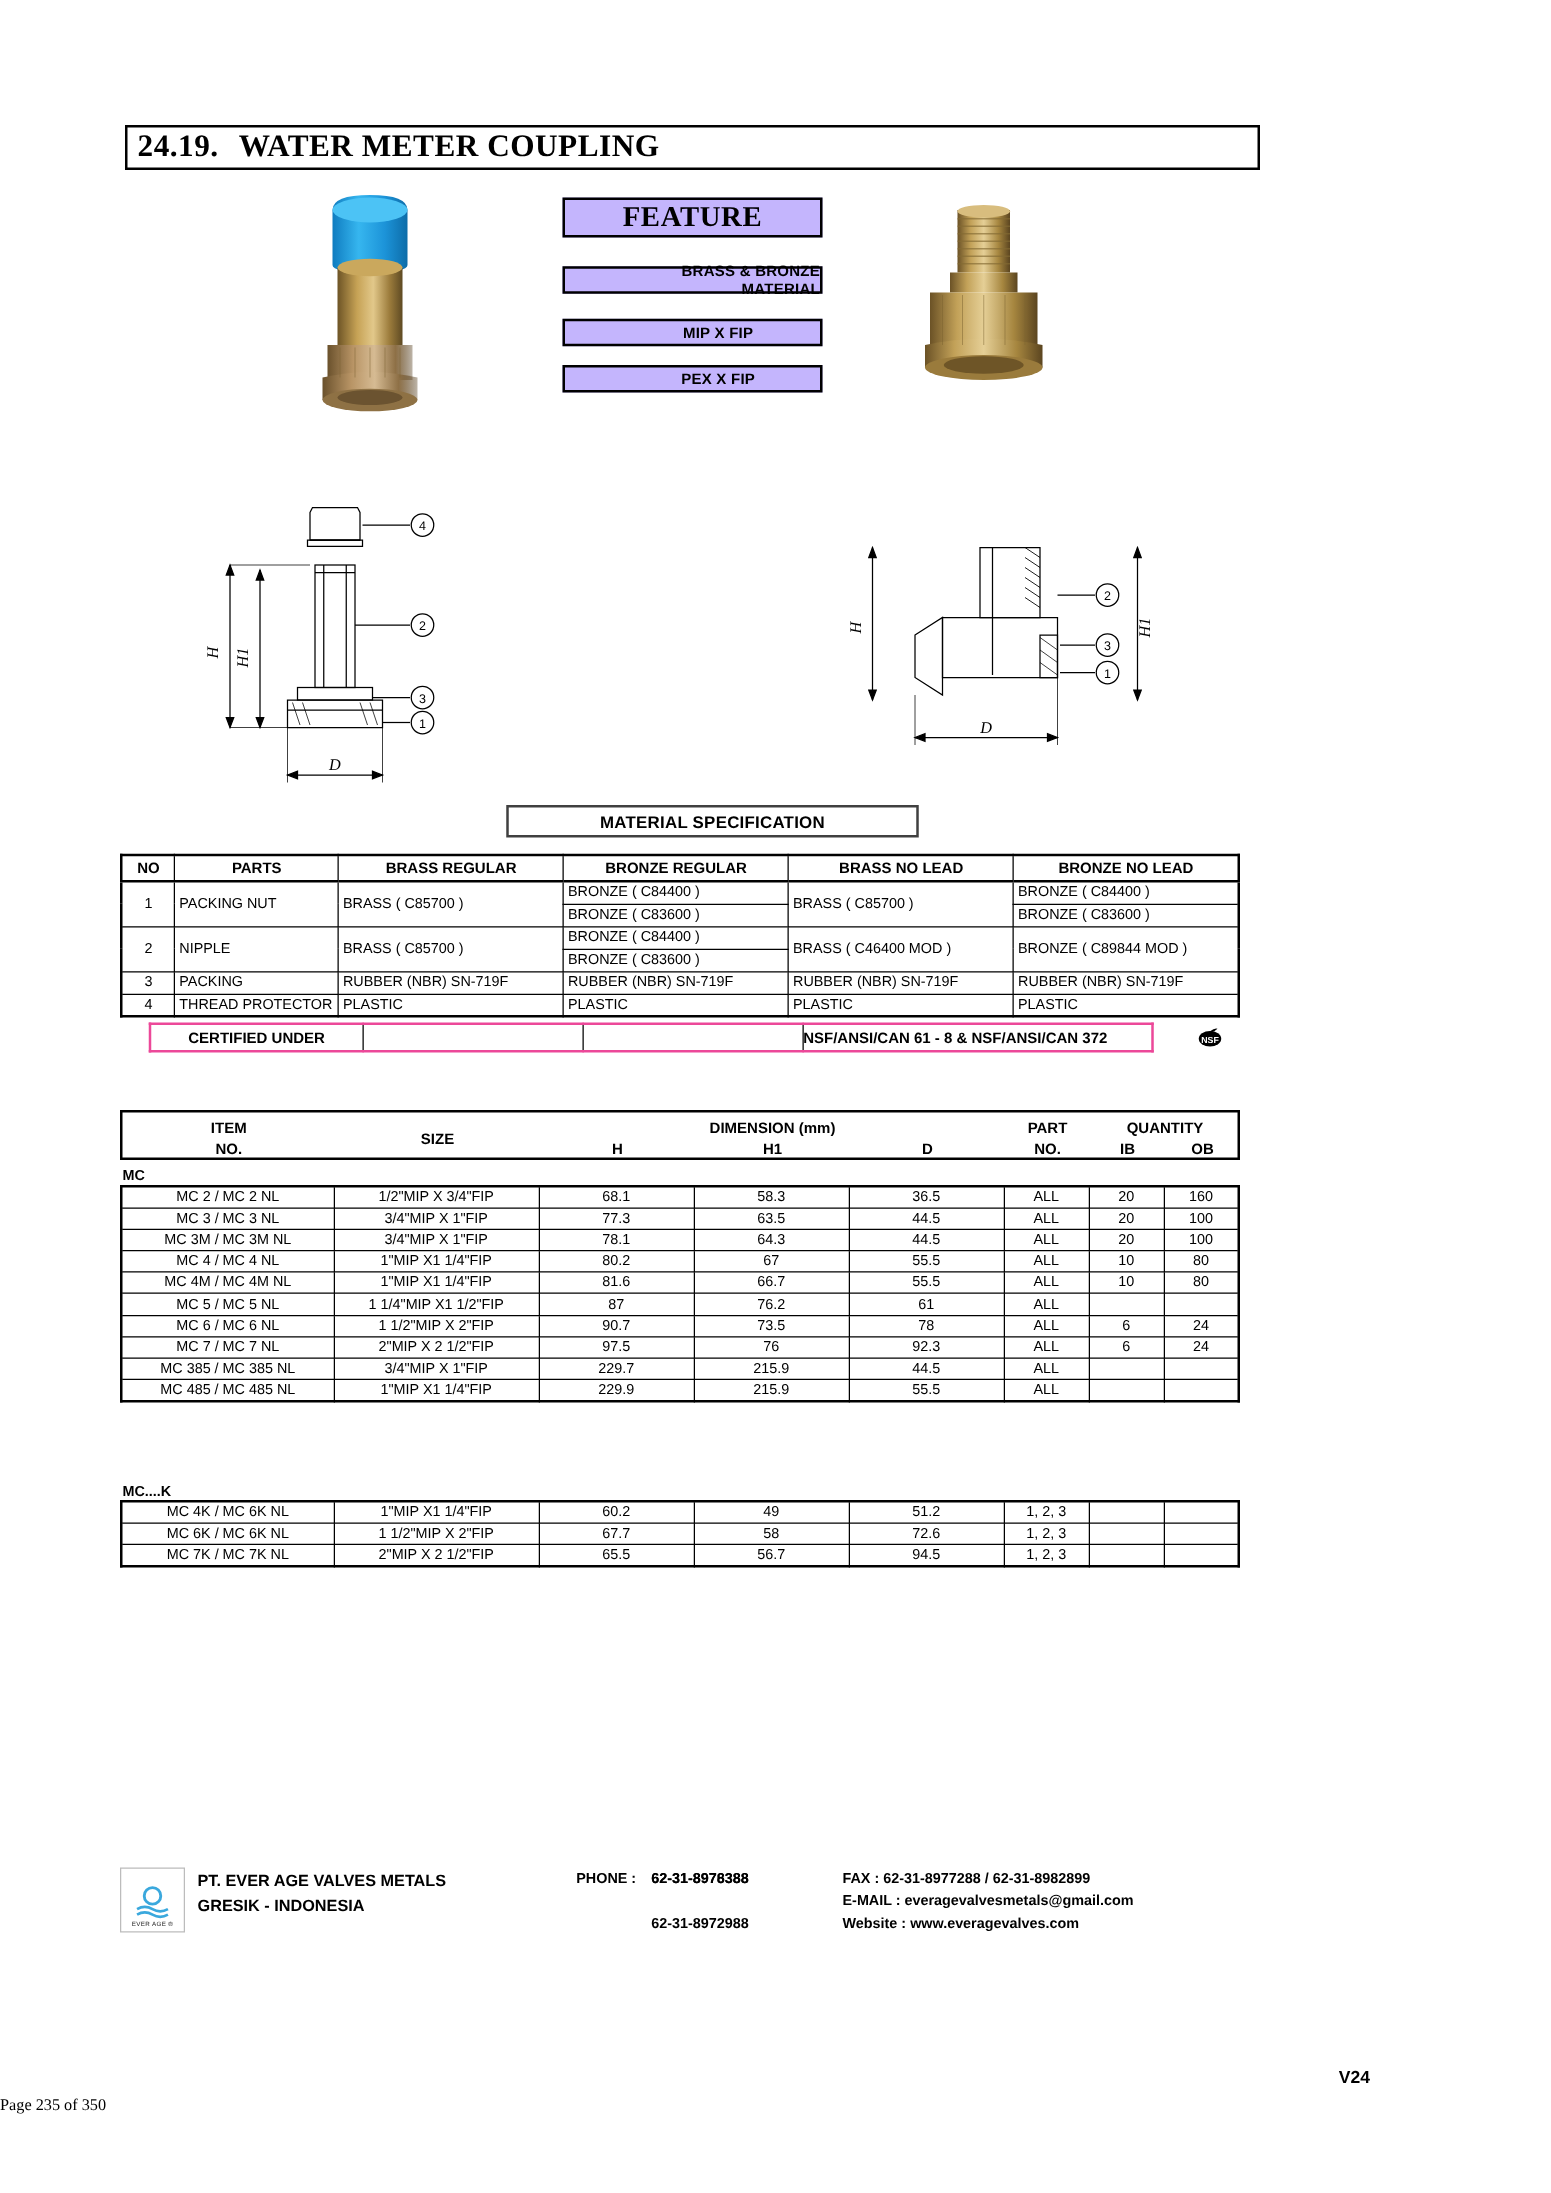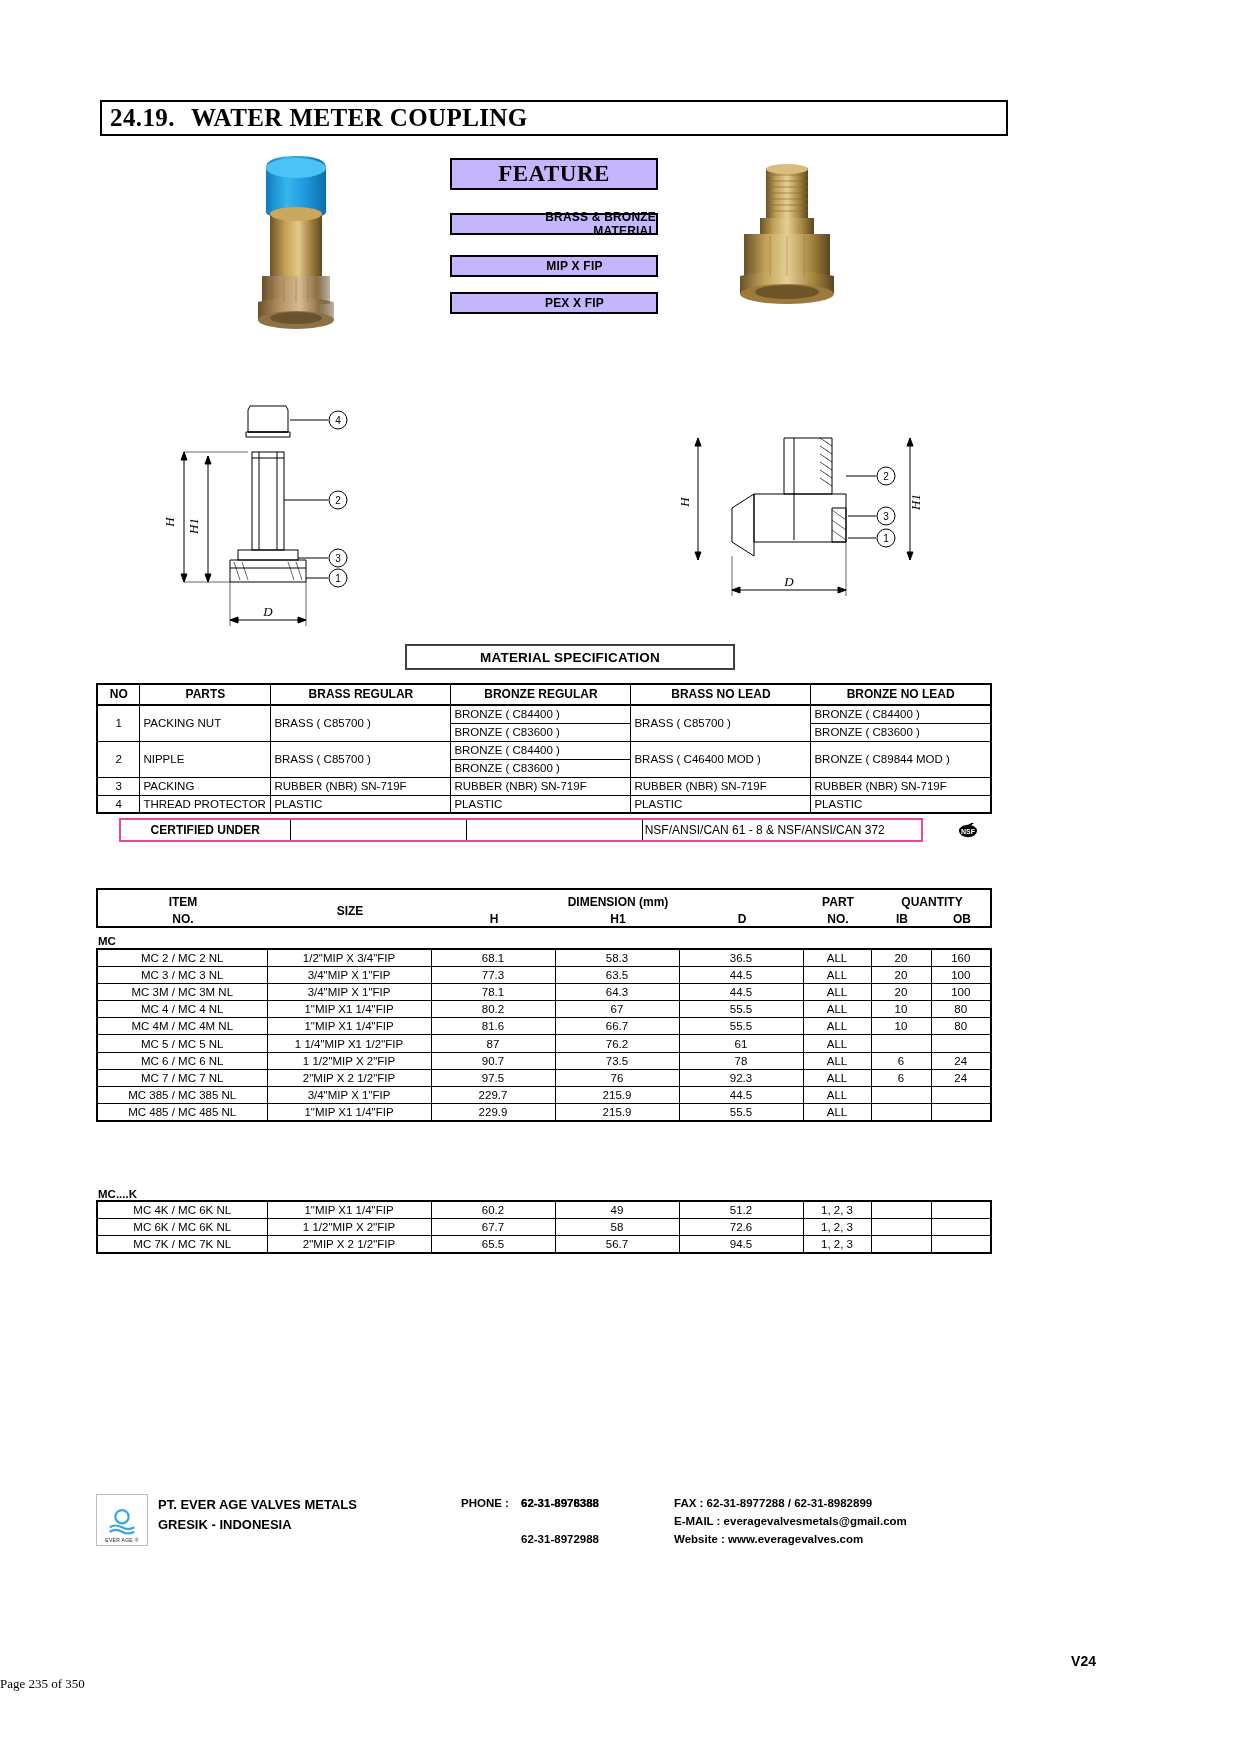--- a/index.html
+++ b/index.html
@@ -86,21 +86,21 @@
   .col-mat{ width:176px; }
 
   
   #cert-table{
     left:96px; top:818px; width:804px; font-size:11.5px;
     border:2px solid #ec4899;
     margin-left:23px;
   }
   #cert-table td{ border:1px solid #000; height:22px; }
   #cert-lbl{ text-align:center; font-weight:bold; font-size:12px; }
-  #cert-val{ text-align:center; padding-right:34px; font-weight:normal; font-size:12px; }
+  #cert-val{ text-align:left; padding-right:34px; font-weight:bold; font-size:12px; }
   .nsf-mark{
     position:absolute; left:957px; top:822px; width:22px; height:16px;
   }
   #dim-head{ position:absolute; left:96px; top:888px; width:896px;
              border:2px solid #000; height:40px; }
   .dh{ position:absolute; text-align:center; font-weight:bold; font-size:12px; }
 
   .colw-item{ width:170px; }
   .colw-size{ width:164px; }
   .colw-h{ width:124px; }

